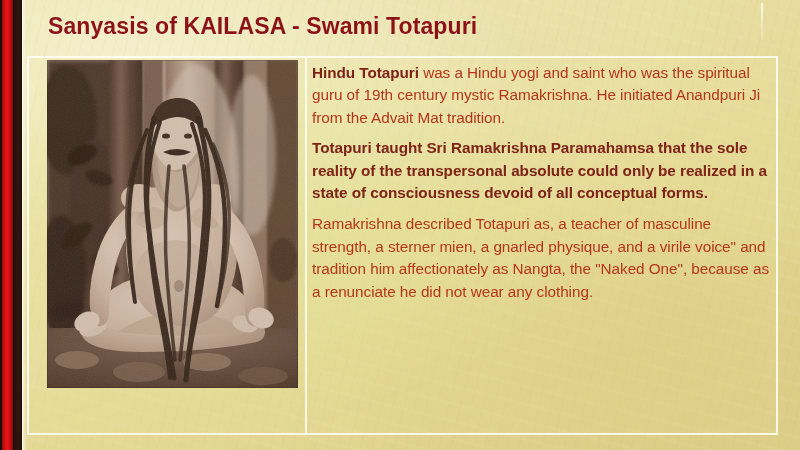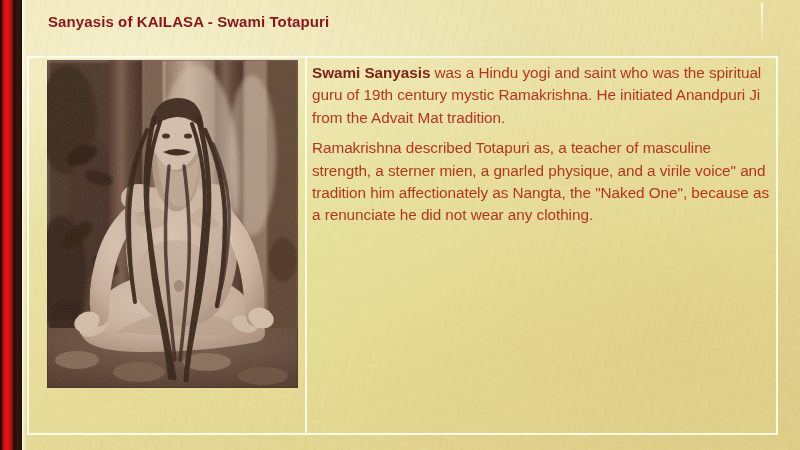--- a/index.html
+++ b/index.html
@@ -75,21 +75,21 @@
     left: 0; top: 0;
     width: 2px; height: 450px;
     background: #1b0a06;
   }
 
   
   .title {
     position: absolute;
     left: 48px;
     top: 13px;
-    font-size: 15px;
+    font-size: 23px;
     font-weight: bold;
     color: #8d1217;
     letter-spacing: .1px;
     white-space: nowrap;
     text-shadow: 0 1px 0 rgba(255,255,230,.35);
   }
 
   
   .top-tick {
     position: absolute;
@@ -309,17 +309,18 @@
         <path d="M137 106 q8 60 4 112 q-4 48 -8 82" stroke-width="3.5" opacity="0.85"></path>
       </g>
 
       <rect x="0" y="0" width="251" height="328" filter="url(#grain)" fill="#ffffff" opacity="0.5"></rect>
       <rect x="0" y="0" width="251" height="328" fill="#7a4a2a" opacity="0.12"></rect>
       <rect x="0" y="0" width="251" height="328" fill="none" stroke="#3a2a20" stroke-width="2" opacity="0.35"></rect>
     </svg>
   </div>
 
   <div class="textcol">
-    <p class="para"><span class="lead">Swami Sanyasis</span><span> was a Hindu yogi and saint who was the spiritual guru of 19th century mystic Ramakrishna. He initiated Anandpuri Ji from the Advait Mat tradition.</span></p>
+    <p class="para"><span class="lead">Hindu Totapuri</span><span> was a Hindu yogi and saint who was the spiritual guru of 19th century mystic Ramakrishna. He initiated Anandpuri Ji from the Advait Mat tradition.</span></p>
+    <p class="para bold">Totapuri taught Sri Ramakrishna Paramahamsa that the sole reality of the transpersonal absolute could only be realized in a state of consciousness devoid of all conceptual forms.</p>
     <p class="para">Ramakrishna described Totapuri as, a teacher of masculine strength, a sterner mien, a gnarled physique, and a virile voice" and tradition him affectionately as Nangta, the "Naked One", because as a renunciate he did not wear any clothing.</p>
   </div>
 
 </div>
 
 </body></html>

